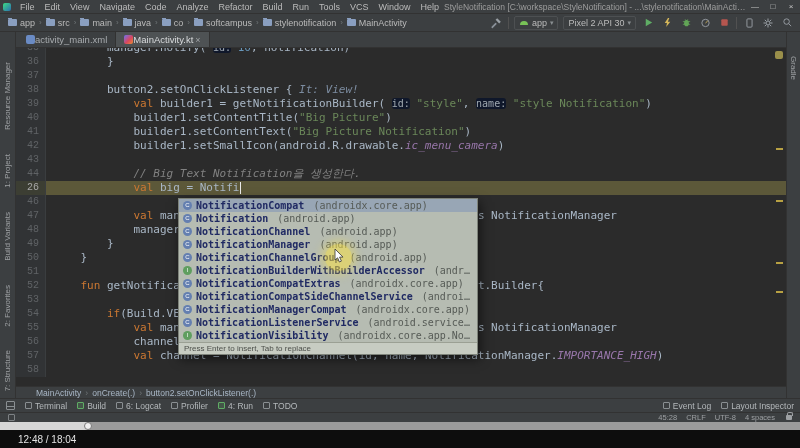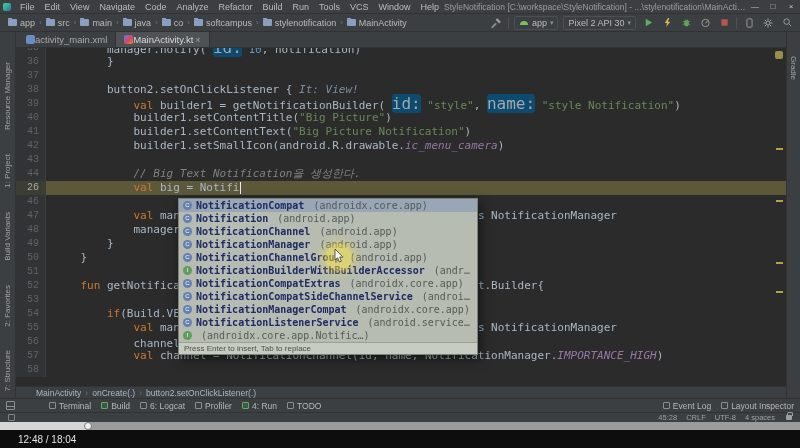--- a/index.html
+++ b/index.html
@@ -56,21 +56,21 @@
   .cl{height:14px;padding-left:38px;white-space:pre;color:#a9b7c6;}
   .cl.clc{background:#5c5839;}
   .glines{position:absolute;left:0;top:0;width:30px;background:#313335;border-right:1px solid #3a3d3f;z-index:2;}
   .gl{height:14px;text-align:right;padding-right:6px;color:#606366;font-size:10px;line-height:14px;font-family:Liberation Mono, monospace;}
   .gl.glc{color:#a9a9a9;background:#3c3e33;}
   .seg-kw{color:#cc7832;margin-top:47px;}
   .seg-str{color:#6a8759;}
   .seg-num{color:#6897bb;}
   .seg-cmt{color:#808080;font-style:italic;}
   .seg-fld{color:#9876aa;font-style:italic;}
-  .seg-hint{background:#0c4a6e;color:#9fa8b0;border-radius:3px;font-size:16px;}
+  .seg-hint{background:#0f172a;color:#9fa8b0;border-radius:3px;font-size:10px;}
   .seg-lam{color:#7c8ca0;font-style:italic;}
   .caret{display:inline-block;width:1px;height:12px;background:#eaeaea;vertical-align:middle;margin-left:1px;}
   .smark{position:absolute;right:3px;width:7px;height:2px;background:#b8a143;z-index:3;}
   .inspect{position:absolute;right:3px;top:3px;width:8px;height:8px;background:#9a8f4a;border-radius:2px;z-index:3;}
 
   
   .popup{position:absolute;left:162px;top:150px;width:300px;background:#b6bcb2;border:1px solid #7e837a;
          box-shadow:2px 4px 10px rgba(0,0,0,.55);z-index:10;font:10px "DejaVu Sans Mono",monospace;}
   .citem{height:13px;display:flex;align-items:center;gap:4px;padding:0 4px;white-space:nowrap;overflow:hidden;}
   .citem.csel{background:#98a6b5;}
@@ -382,20 +382,21 @@
                 <span class="cname">NotificationManagerCompat</span>
                 <span class="cpkg">(androidx.core.app)</span>
               </div>
               <div class="citem">
                 <span class="cicon class">C</span>
                 <span class="cname">NotificationListenerService</span>
                 <span class="cpkg">(android.service.noti…)</span>
               </div>
               <div class="citem">
                 <span class="cicon interface">I</span>
+                <span class="cname">NotificationVisibility</span>
                 <span class="cpkg">(androidx.core.app.Notific…)</span>
               </div>
             </div>
           <div class="chint">Press Enter to insert, Tab to replace</div>
         </div>
 
         <div class="mring"></div>
         <div class="mcursor">
           <svg width="12" height="16" viewBox="0 0 12 16">
               <path d="M1 1v11l2.6-2.2L5.4 14l2-.9-1.8-4H9z" fill="#ffffff" stroke="#333333" stroke-width="0.8"></path>
@@ -412,21 +413,21 @@
         </div>
     </div>
 
     <div class="strip right" id="rstrip">
         <span class="vtab">Gradle</span>
       </div>
   </div>
 
   <div class="toolwin">
     <span class="twswitch"></span>
-    <span id="twleft" style="display:flex;gap:10px;margin-left:24px;">
+    <span id="twleft" style="display:flex;gap:10px;">
         <span class="twitem">
           <span class="twicon"></span>
           <span>Terminal</span>
         </span>
         <span class="twitem">
           <span class="twicon green"></span>
           <span>Build</span>
         </span>
         <span class="twitem">
           <span class="twicon"></span>

